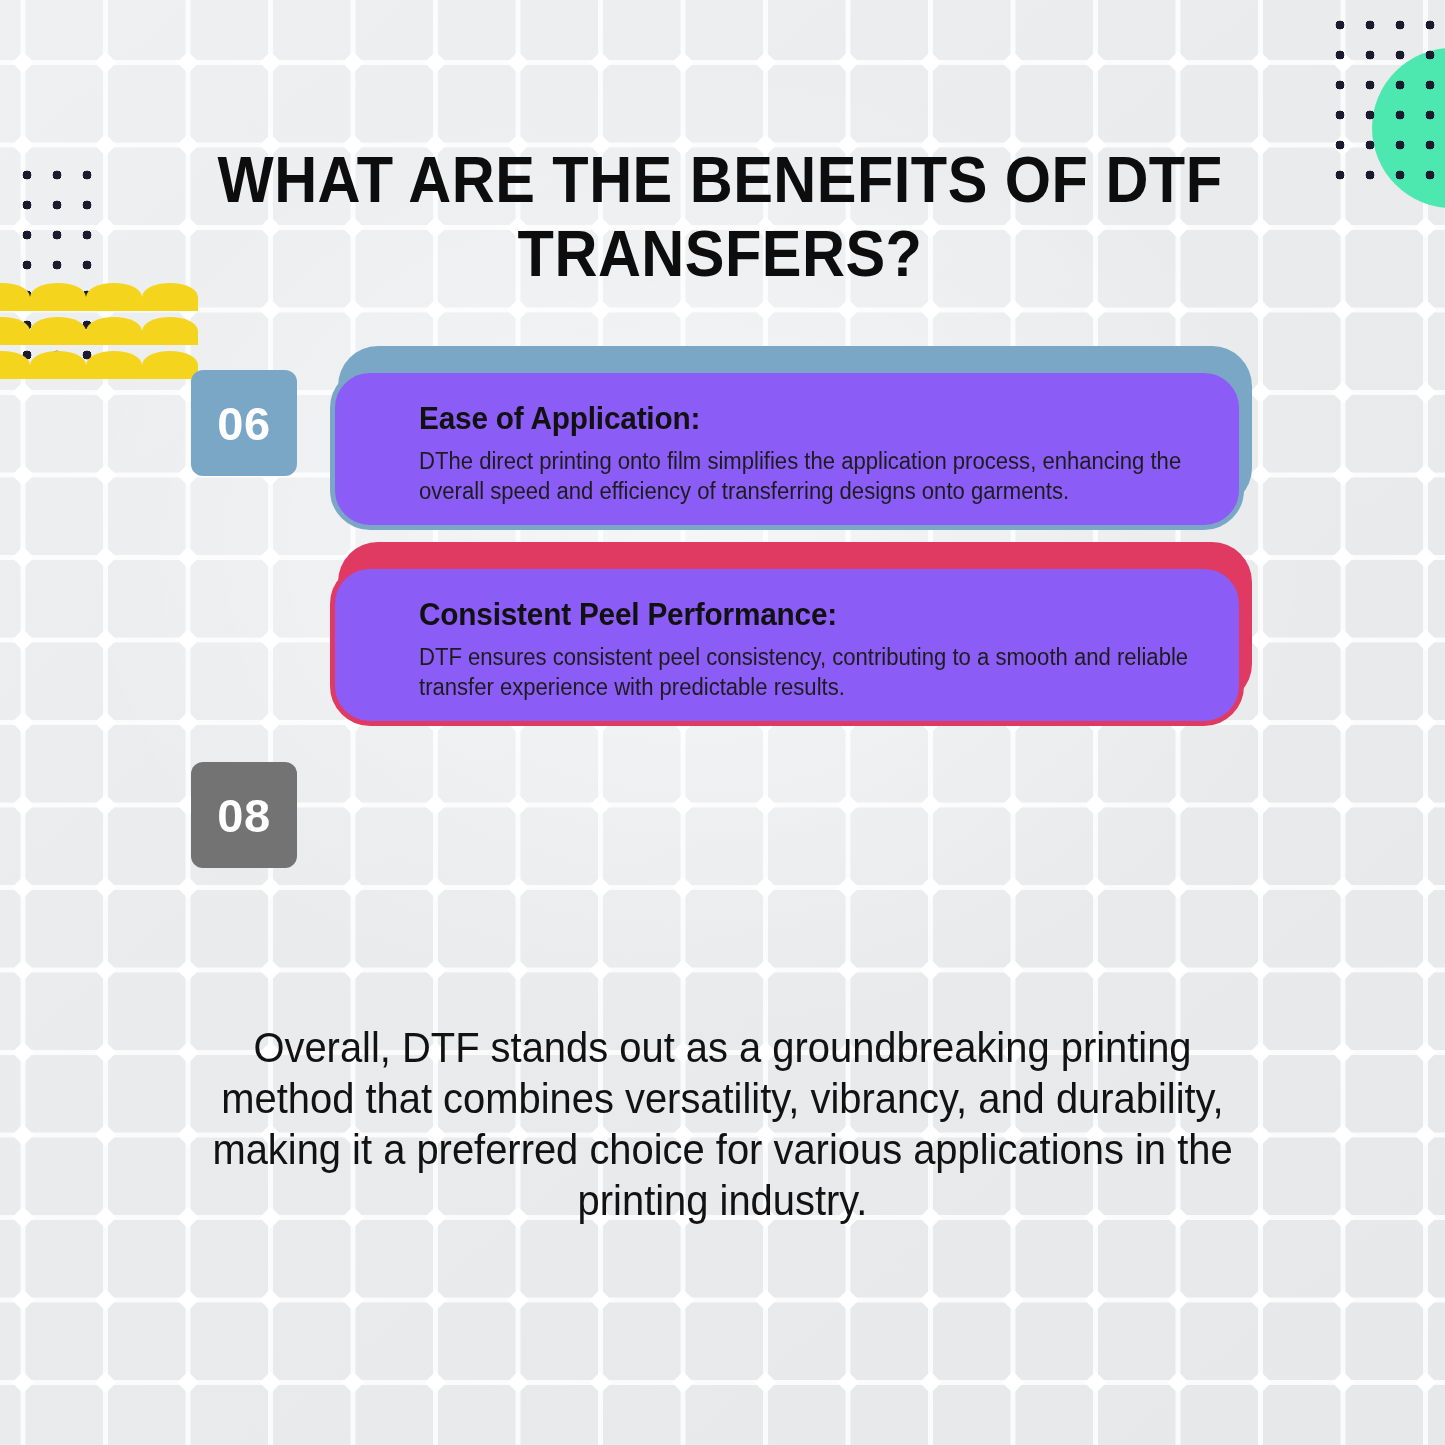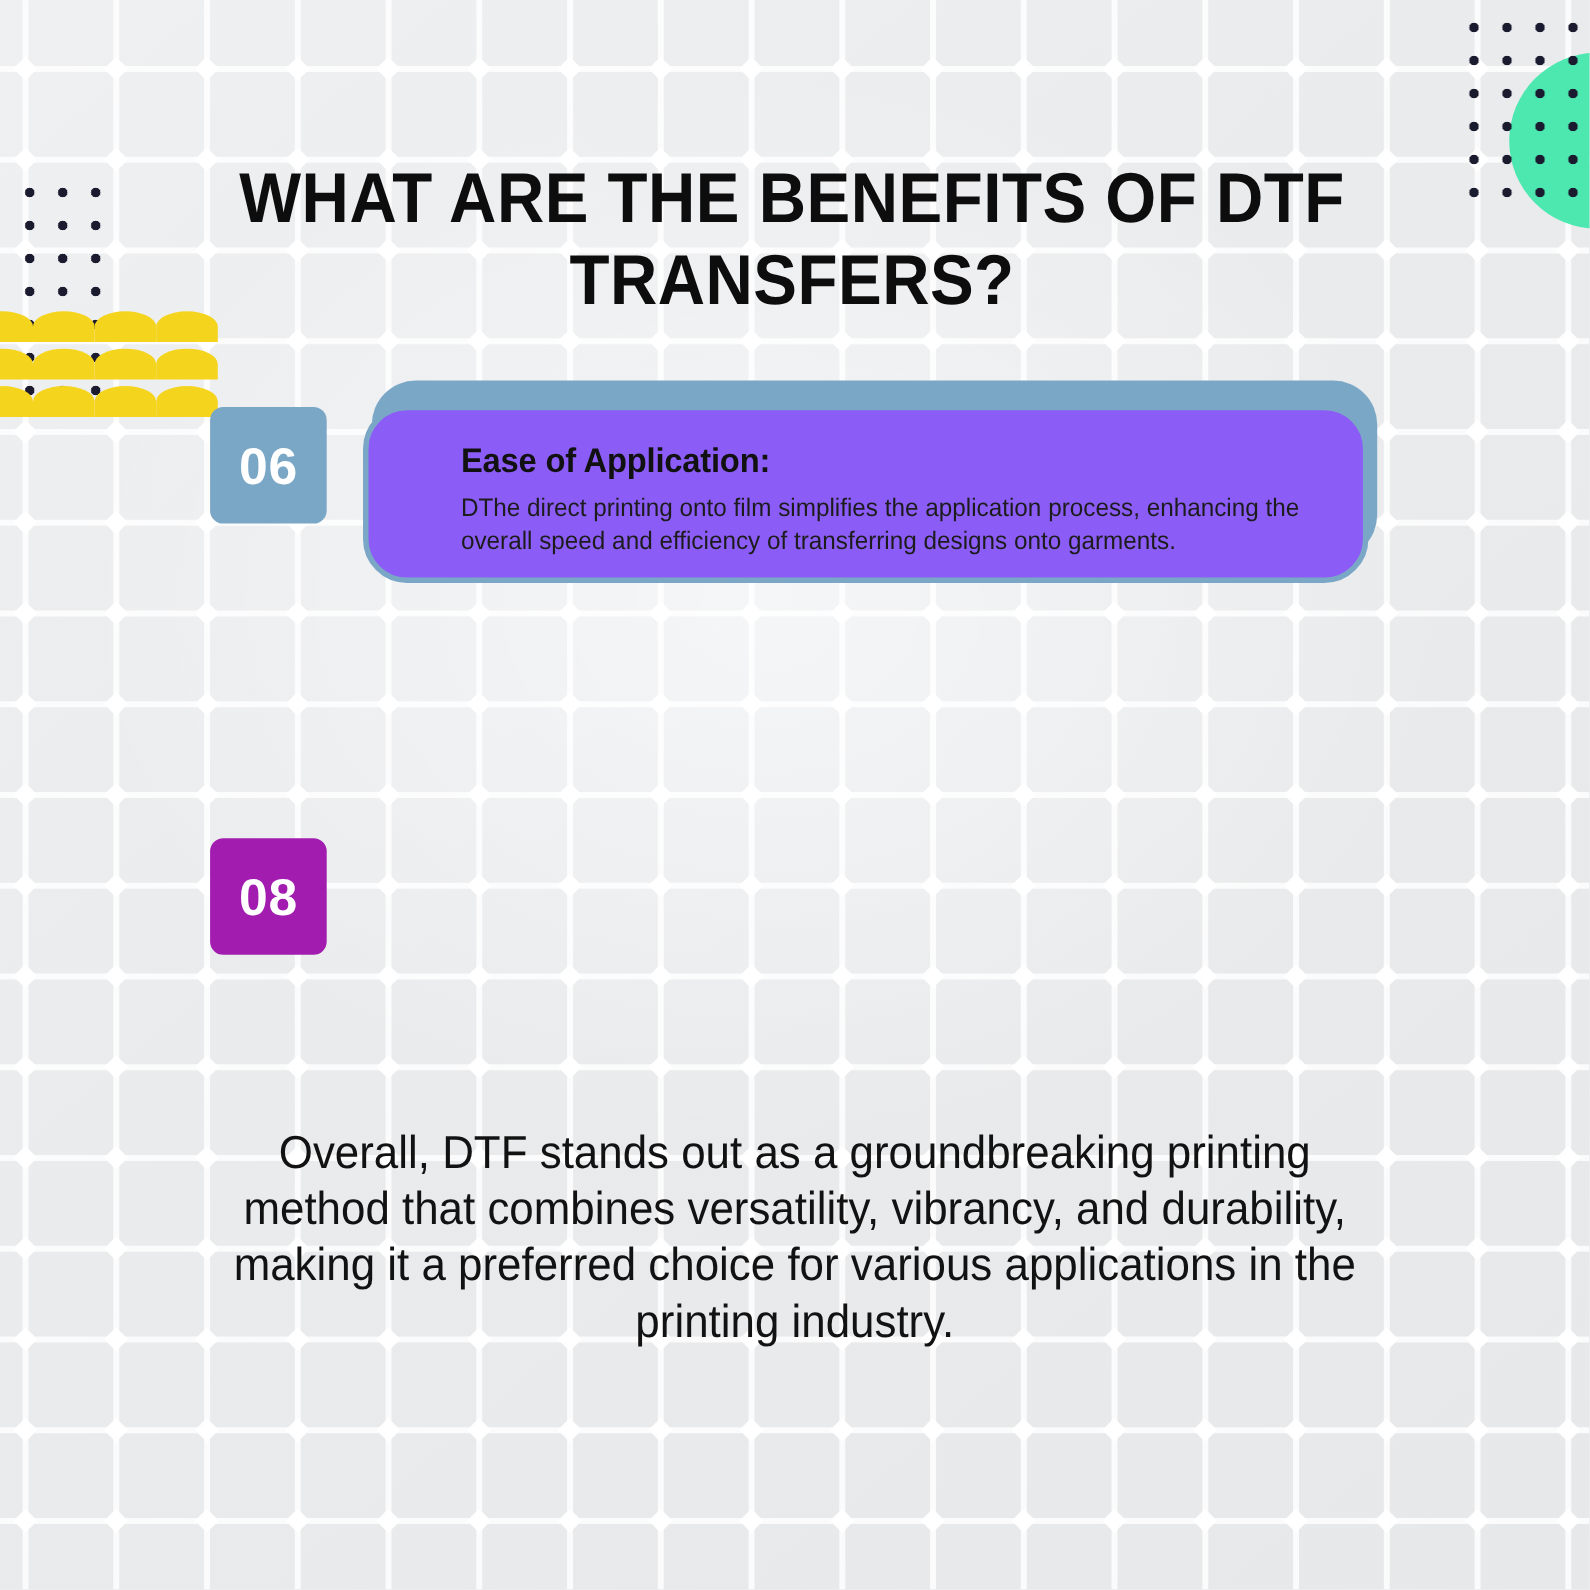--- a/index.html
+++ b/index.html
@@ -502,21 +502,28 @@
       </div>
       <div class="card-wrap">
         <div class="card-shadow" style="background:#7BA7C7"></div>
         <div class="card" style="border-color:#7BA7C7">
           <div class="card-title">Ease of Application:</div>
           <div class="card-body">DThe direct printing onto film simplifies the application process, enhancing the overall speed and efficiency of transferring designs onto garments.</div>
         </div>
       </div>
     </div>
     <div class="row">
+      <div class="card-wrap">
+        <div class="card-shadow" style="background:#E03A63"></div>
+        <div class="card" style="border-color:#E03A63">
+          <div class="card-title">Consistent Peel Performance:</div>
+          <div class="card-body">DTF ensures consistent peel consistency, contributing to a smooth and reliable transfer experience with predictable results.</div>
+        </div>
+      </div>
     </div>
     <div class="row">
-      <div class="badge" style="background:#a21caf">
+      <div class="badge" style="background:#737373">
         <span>08</span>
       </div>
     </div>
   </div>
 
 <p id="closing">Overall, DTF stands out as a groundbreaking printing method that combines versatility, vibrancy, and durability, making it a preferred choice for various applications in the printing industry.</p>
 
 </body></html>

